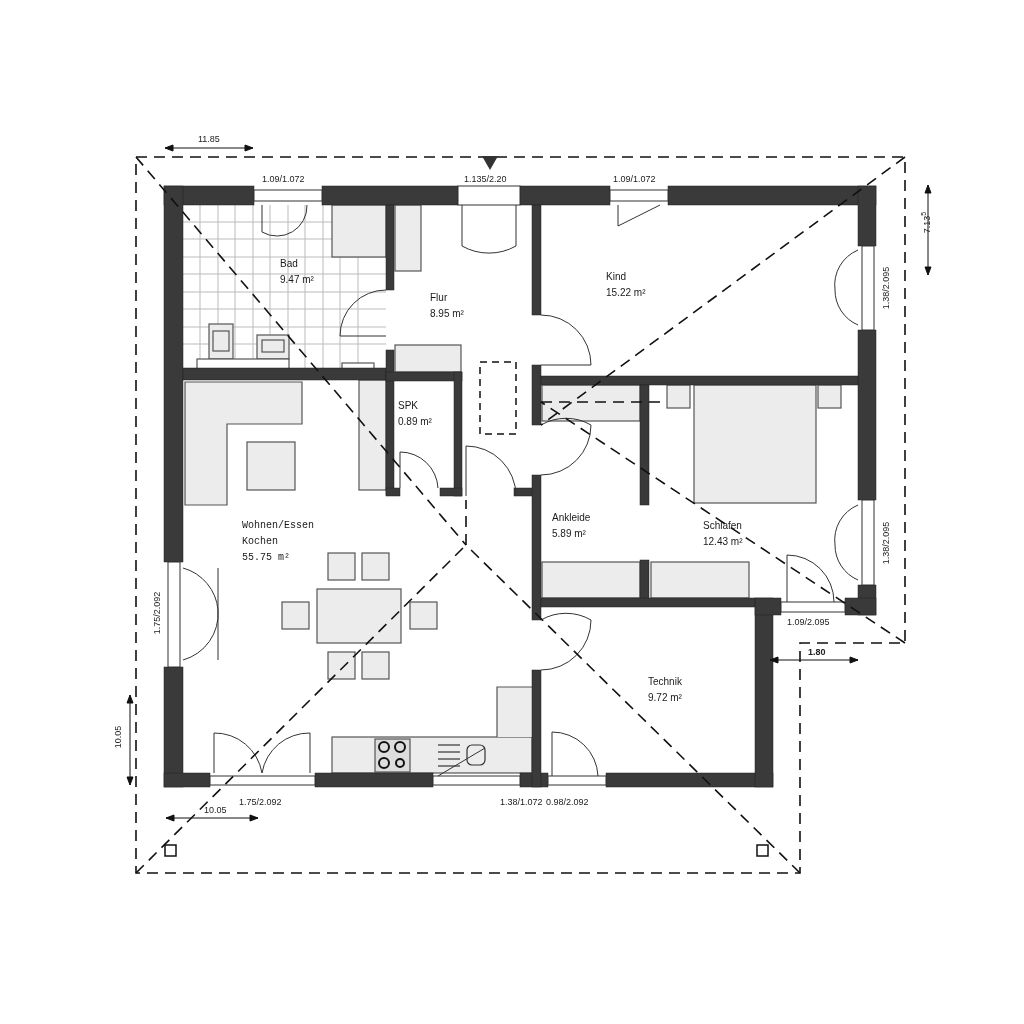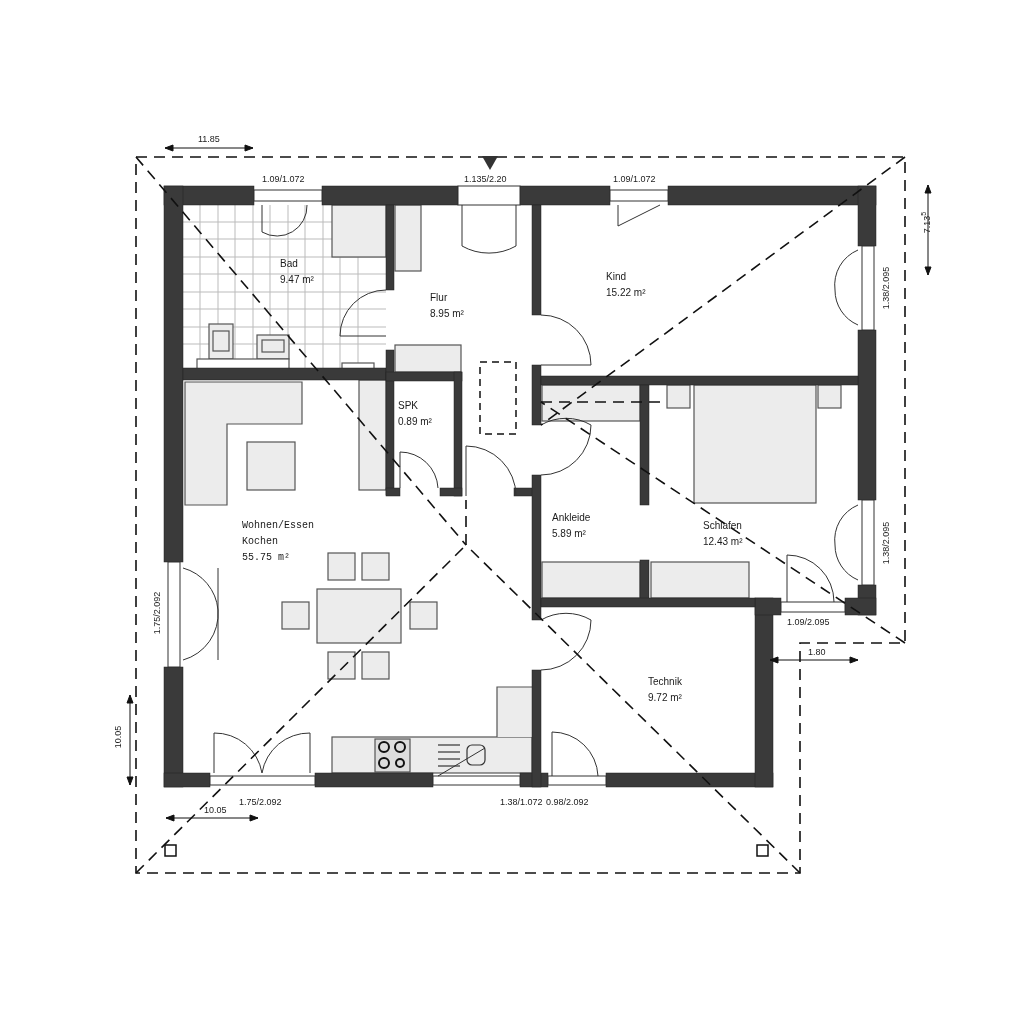--- a/index.html
+++ b/index.html
@@ -234,13 +234,13 @@
 <div class="label dim" style="left:239px;top:797px;">1.75/2.092</div>
 <div class="label dim" style="left:457px;top:797px;margin-left:43px;">1.38/1.072</div>
 <div class="label dim" style="left:546px;top:797px;">0.98/2.092</div>
 
 <div class="label dim" style="left:198px;top:134px;">11.85</div>
 <div class="label dim dim-v" style="left:905px;top:216px;width:40px;text-align:center;">
   <span>7.13</span><sup style="font-size:7px;">5</sup>
 </div>
 <div class="label dim dim-v" style="left:98px;top:732px;width:40px;text-align:center;">10.05</div>
 <div class="label dim" style="left:204px;top:805px;">10.05</div>
-<div class="label dim" style="left:808px;top:647px;">1.80</div>
+<div class="label dim" style="left:808px;top:647px;font-weight:bold;">1.80</div>
 
 </body></html>

